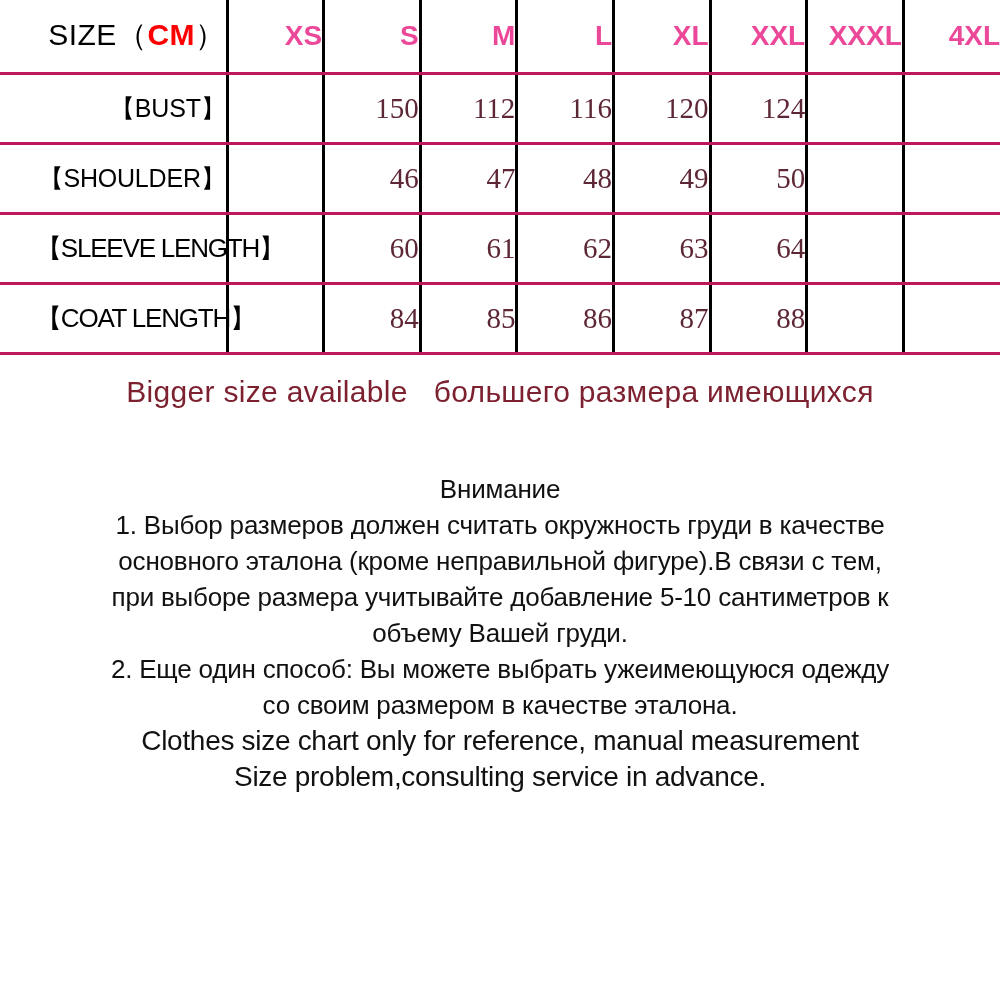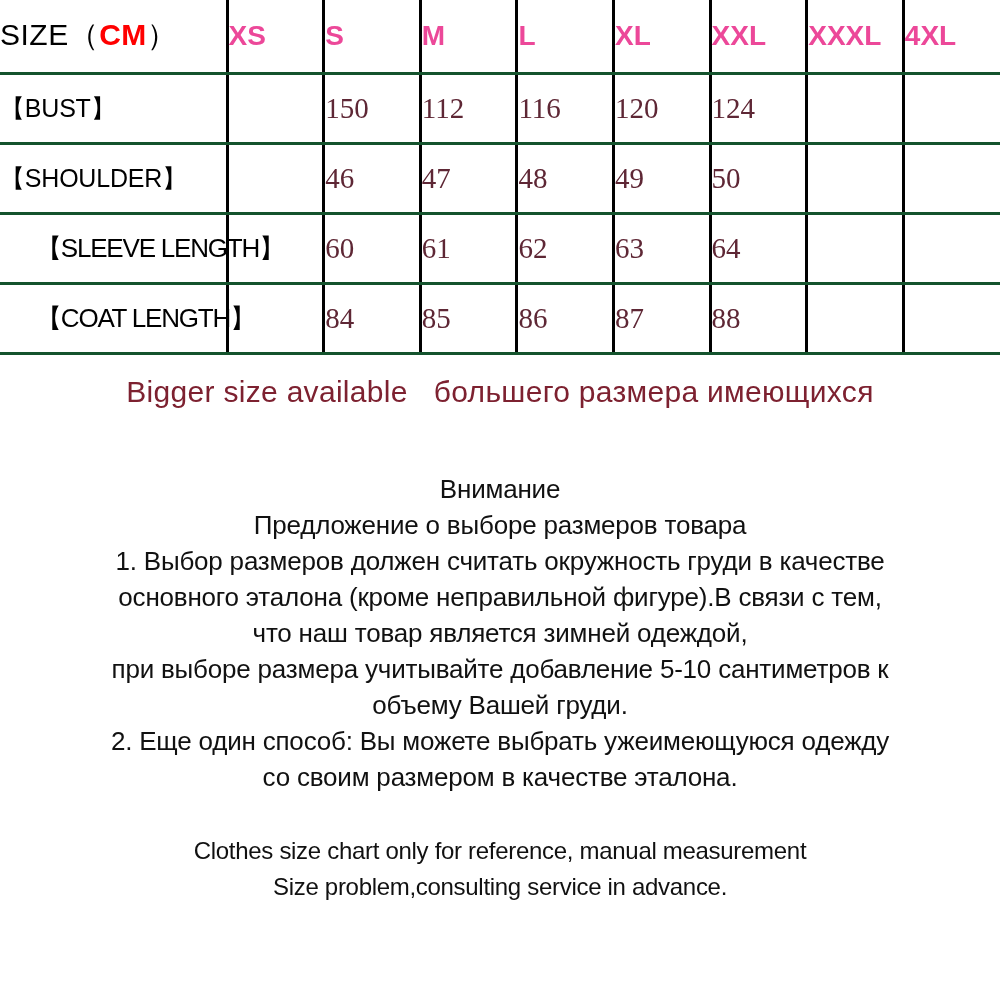--- a/index.html
+++ b/index.html
@@ -12,22 +12,22 @@
   .page { position:relative; width:1000px; height:1000px; background:#fff; }
 
   
   .size-table {
     width:1000px;
     border-collapse:collapse;
     table-layout:fixed;
   }
   .size-table td {
     border-right:3px solid #000;
-    border-bottom:3px solid #14532d;
-    text-align:left;
+    border-bottom:3px solid #be185d;
+    text-align:right;
     vertical-align:middle;
     background:#fff;
   }
   .size-table tr td:last-child { border-right:none; }
 
   .col-label { width:227px; }
   .col-size  { width:96.6px; }
 
   .hdr-row td { height:73px; }
   .data-row td { height:70px; }
@@ -74,24 +74,23 @@
     margin-top:62px;
     text-align:center;
     color:#111;
     font-size:26px;
     line-height:36px;
     letter-spacing:-0.2px;
   }
   .notice .ln { display:block; white-space:nowrap; }
 
   .footer {
-    margin-top:38px;
     text-align:center;
     color:#111;
-    font-size:24px;
+    font-size:28px;
     line-height:36px;
     letter-spacing:-0.3px;
   }
   .footer .ln { display:block; white-space:nowrap; }
 </style>
 </head>
 <body>
 
 <div class="page">
 
@@ -160,24 +159,22 @@
       </tr>
     </tbody>
   </table>
 
   <div class="bigger-line">
     <span>Bigger size available</span><span class="gap"></span><span>большего размера имеющихся</span>
   </div>
 
   <div class="notice">
     <span class="ln">Внимание</span>
-    <span class="ln">Предложение о выборе размеров товара</span>
     <span class="ln">1. Выбор размеров должен считать окружность груди в качестве</span>
     <span class="ln">основного эталона  (кроме неправильной фигуре).В связи с тем,</span>
-    <span class="ln">что наш товар является зимней одеждой,</span>
     <span class="ln">при выборе  размера учитывайте добавление 5-10 сантиметров к</span>
     <span class="ln">объему Вашей груди.</span>
     <span class="ln">2. Еще один способ: Вы можете выбрать ужеимеющуюся одежду</span>
     <span class="ln">со своим размером в качестве эталона.</span>
   </div>
 
   <div class="footer">
     <span class="ln">Clothes size chart only for reference, manual measurement</span>
     <span class="ln">Size problem,consulting service in advance.</span>
   </div>

